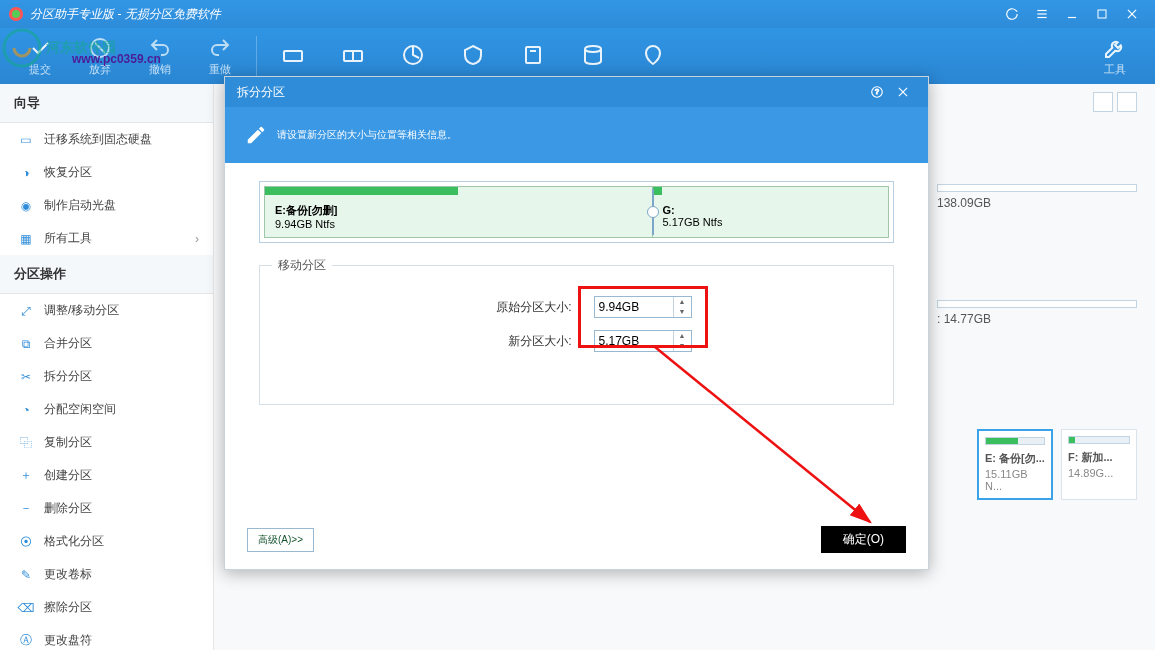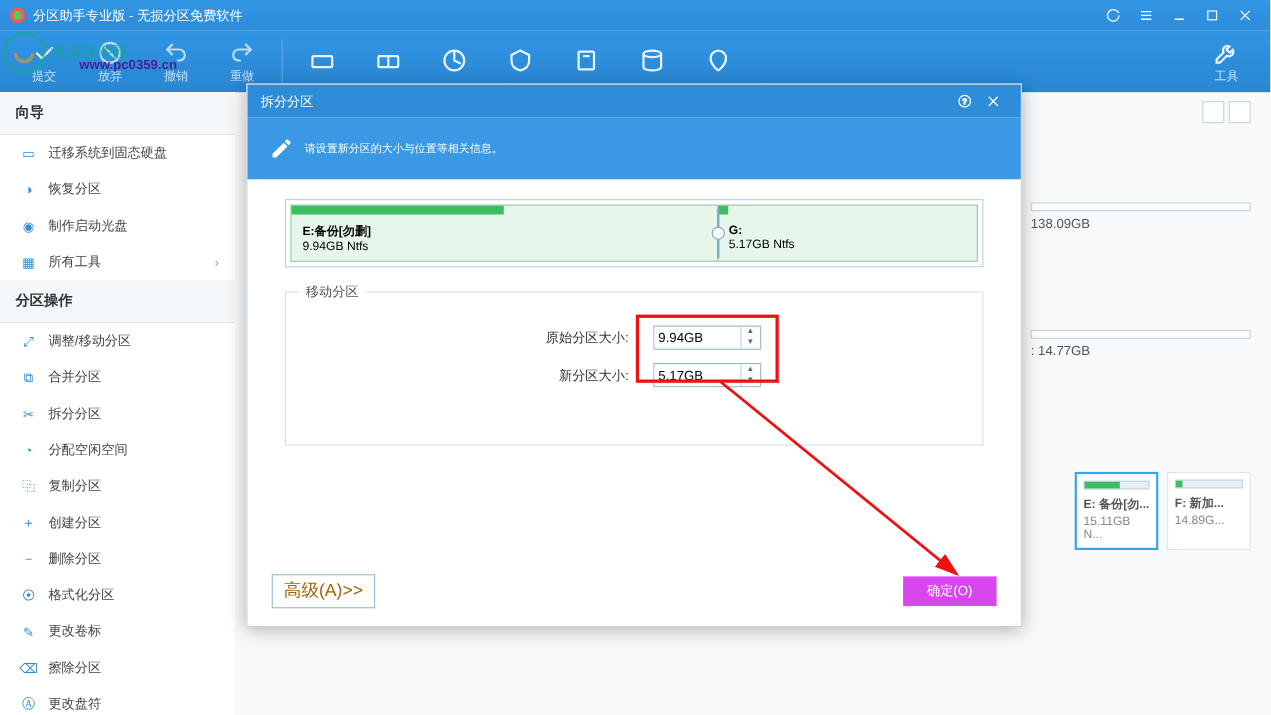--- a/index.html
+++ b/index.html
@@ -1,20 +1,20 @@
 <!DOCTYPE html>
 <html><head>
 <meta charset="utf-8">
 <style>
 * { margin: 0; padding: 0; box-sizing: border-box; font-family: "Microsoft YaHei", Arial, sans-serif; }
 body { width: 1155px; height: 650px; background: #fff; overflow: hidden; position: relative; }
 
 .titlebar { height: 28px; background: linear-gradient(#3296e6, #2e8cd9); display: flex; align-items: center; padding: 0 8px; color: #fff; font-size: 12px; }
 .titlebar .app-icon { width: 16px; height: 16px; margin-right: 6px; }
-.titlebar .title { flex: 1; }
+.titlebar .title { flex: 1; font-style: italic; }
 .titlebar .win-btn { width: 30px; height: 20px; display: flex; align-items: center; justify-content: center; cursor: pointer; }
 
 .toolbar { height: 56px; background: linear-gradient(#3095e5, #2a86d2); display: flex; align-items: center; padding: 0 12px; gap: 4px; color: #d5e9f9; text-align: center; }
 .tool { width: 56px; display: flex; flex-direction: column; align-items: center; font-size: 11px; gap: 2px; cursor: pointer; opacity: 0.9; }
 .tool svg { width: 24px; height: 24px; }
 .tool-sep { width: 1px; height: 40px; background: rgba(255,255,255,0.25); margin: 0 4px; }
 .tool-spacer { flex: 1; }
 
 .main { display: flex; height: calc(100% - 84px); }
 .sidebar { width: 214px; background: #fff; border-right: 1px solid #e6e6e6; overflow-y: auto; }
@@ -63,22 +63,22 @@
 .field-row { display: flex; align-items: center; justify-content: center; margin-bottom: 12px; font-size: 12px; }
 .field-row label { width: 110px; text-align: right; margin-right: 22px; color: #333; }
 .spin-wrap { display: flex; align-items: center; border: 1px solid #99b8d1; width: 98px; height: 22px; background: #fff; }
 .spin-wrap input { border: none; width: 78px; padding: 0 4px; font-size: 12px; outline: none; }
 .spin-btns { width: 18px; display: flex; flex-direction: column; border-left: 1px solid #c3d4e2; }
 .spin-btns span { height: 10px; font-size: 7px; text-align: center; line-height: 10px; color: #666; cursor: pointer; }
 
 .highlight-box { position: absolute; border: 3px solid #e11; pointer-events: none; }
 
 .dlg-footer { position: absolute; left: 22px; right: 22px; bottom: 16px; display: flex; align-items: center; }
-.btn-adv { border: 1px solid #99b8d1; padding: 4px 10px; font-size: 16px; color: #a16207; background: #fff; cursor: pointer; }
-.btn-ok { margin-left: auto; background: #d946ef; color: #fff; border: none; padding: 5px 22px; font-size: 12px; cursor: pointer; }
+.btn-adv { border: 1px solid #99b8d1; padding: 4px 10px; font-size: 10px; color: #14532d; background: #fff; cursor: pointer; }
+.btn-ok { margin-left: auto; background: #000000; color: #fff; border: none; padding: 5px 22px; font-size: 12px; cursor: pointer; }
 
 .arrow-svg { position: absolute; pointer-events: none; }
 
 .watermark { position: absolute; left: 2px; top: 28px; opacity: 0.55; font-size: 14px; color: #1a8; font-weight: bold; display:flex; align-items:center; gap:4px;}
 .wm-url { position:absolute; left:72px; top:52px; color:#4c1d95; font-size:12px; font-weight:bold;}
 </style>
 </head>
 <body>
 
 <div class="titlebar">

